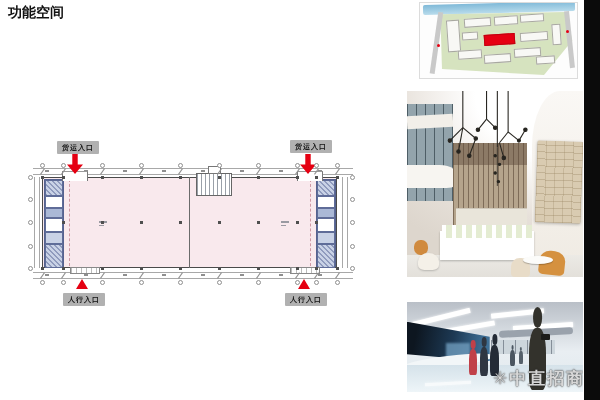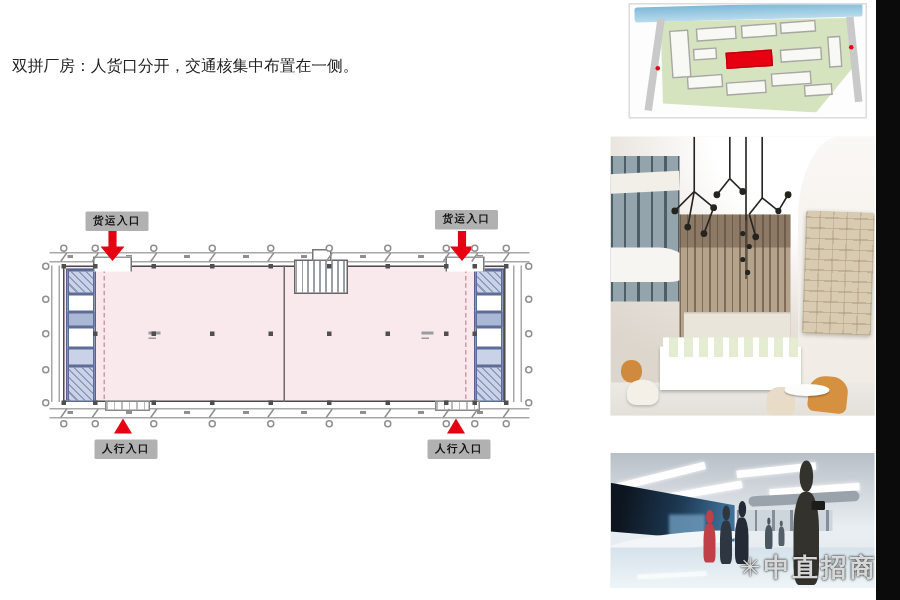--- a/index.html
+++ b/index.html
@@ -65,21 +65,21 @@
                  width:58%;height:34%;border-radius:50%;background:inherit;}
   .watermark{position:absolute;left:86px;bottom:2px;white-space:nowrap;font-size:17px;font-weight:bold;
              color:rgba(255,255,255,0.82);letter-spacing:2px;
              text-shadow:0 0 2px rgba(40,40,40,.8),0 0 1px rgba(0,0,0,.9);}
 </style>
 </head>
 <body>
 
 <div class="page">
 
-  <div class="subtitle">双拼厂房：人货口分开，交通核集中布置在一侧。</div>
+  <div class="title">功能空间</div>
 
   <div class="plan" id="plan">
 
     <div class="dim" style="left:8px;top:35px;width:320px;height:1px"></div>
     <div class="dim" style="left:8px;top:41px;width:320px;height:1px"></div>
     <div class="dimdots" style="left:20px;top:37px;width:296px"></div>
     <div class="dim" style="left:8px;top:139px;width:320px;height:1px"></div>
     <div class="dim" style="left:8px;top:145px;width:320px;height:1px"></div>
     <div class="dimdots" style="left:20px;top:141px;width:296px"></div>
     <div class="dim" style="left:9px;top:44px;width:1px;height:91px"></div>

